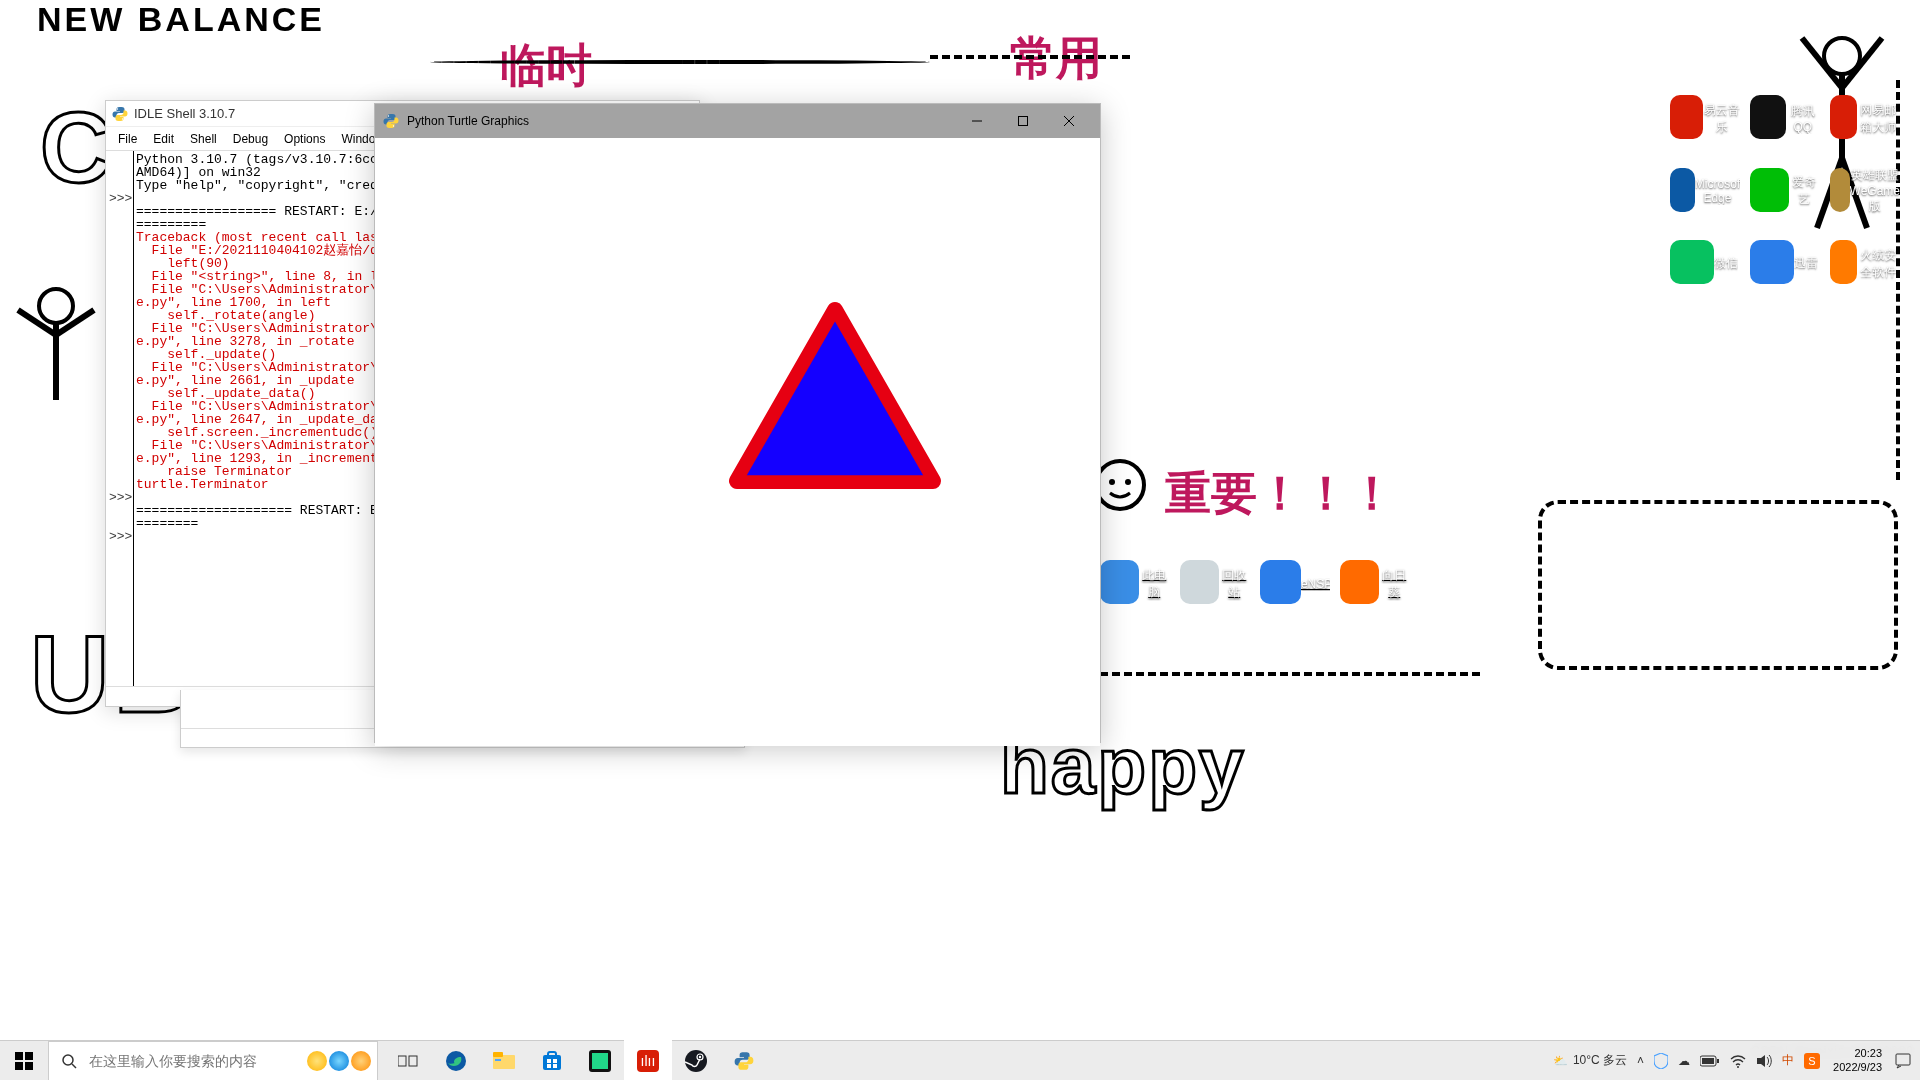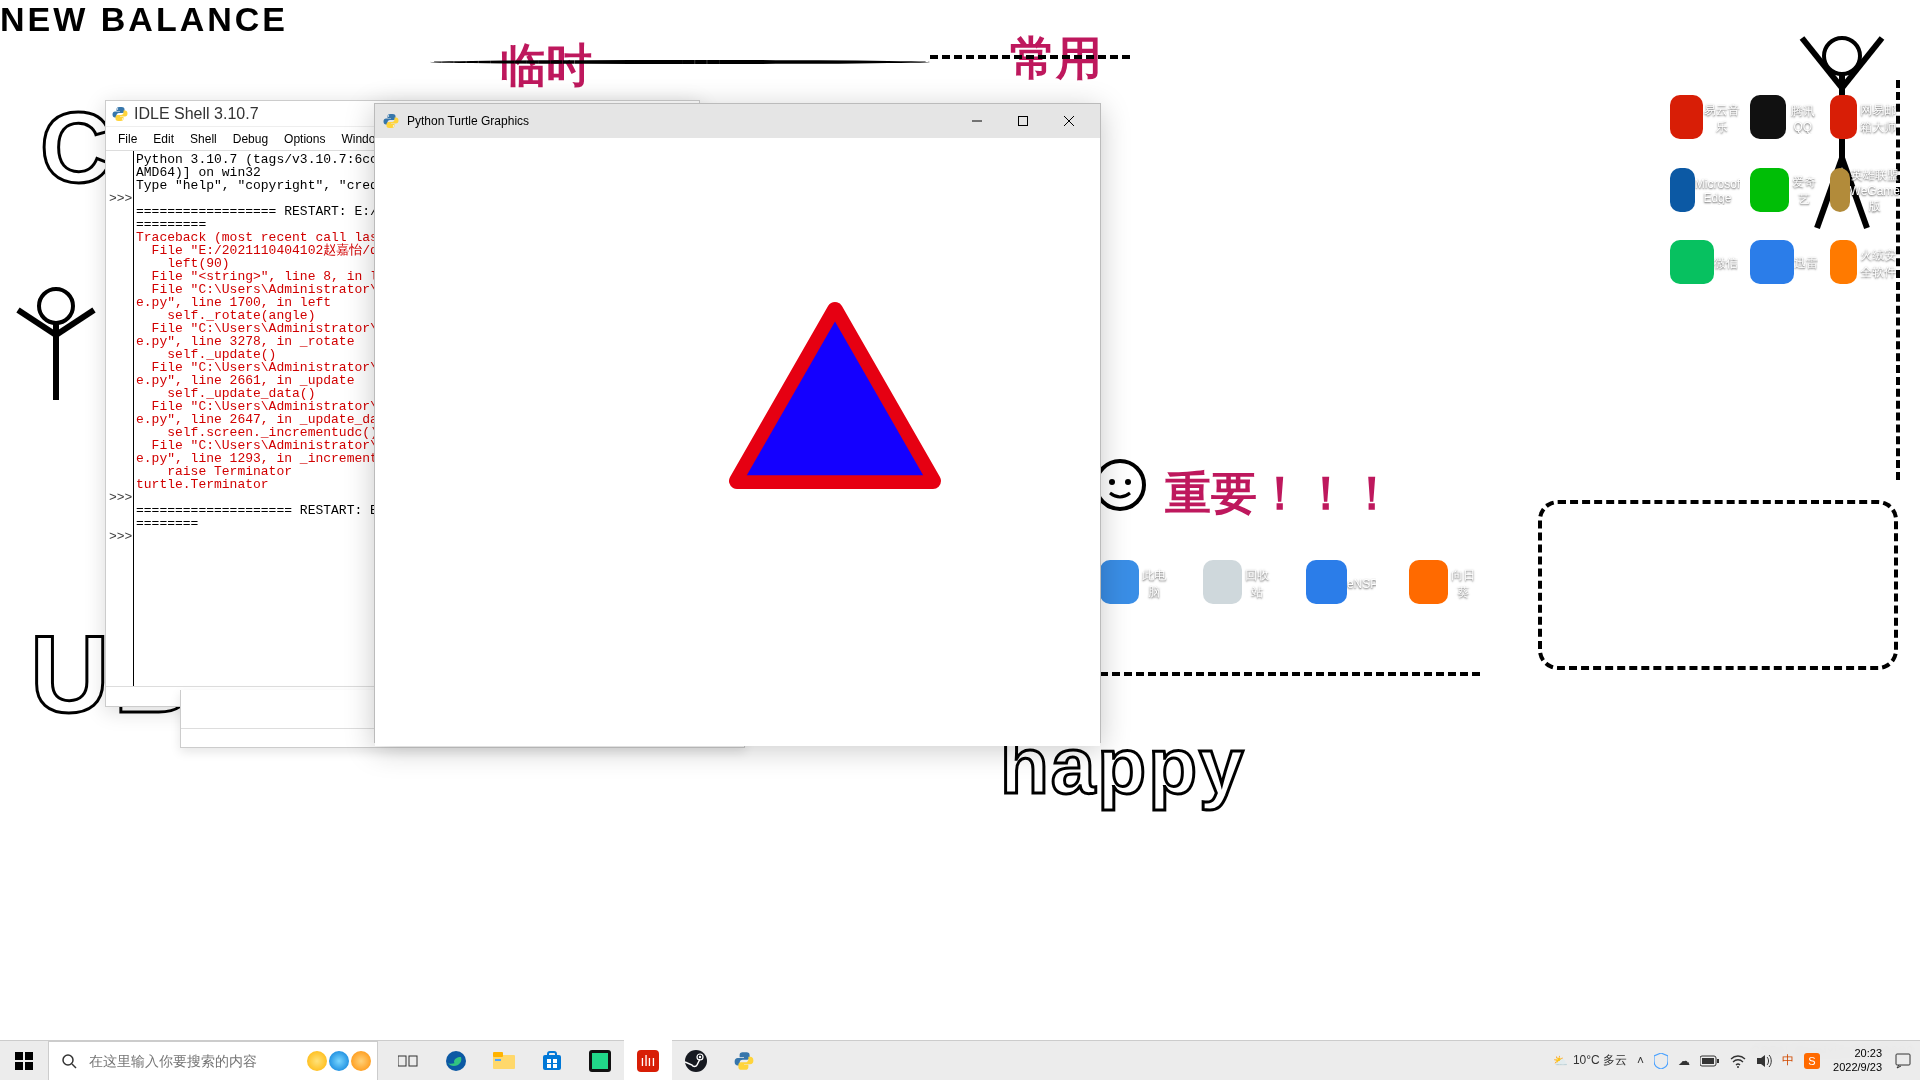--- a/index.html
+++ b/index.html
@@ -11,21 +11,21 @@
   position: relative;
 }
 .wallpaper {
   position: absolute; inset: 0;
   background: #ffffff;
   overflow: hidden;
 }
 .wp-text { position: absolute; font-weight: 900; color: #fff; -webkit-text-stroke: 3px #000; font-family: Arial, sans-serif; }
 .wp-cheer { top: 90px; left: 40px; font-size: 100px; letter-spacing: 4px; }
 .wp-ub { top: 610px; left: 30px; font-size: 110px; letter-spacing: 4px; }
-.wp-nb { top: 750px; left: 95px; font-size: 34px; font-weight: 700; -webkit-text-stroke: 0; color: #000; letter-spacing: 3px; }
+.wp-nb { top: 750px; left: 95px; font-size: 34px; font-weight: 700; -webkit-text-stroke: 0; color: #000; letter-spacing: 3px; padding-left: 37px; }
 .wp-happy { top: 720px; left: 1000px; font-size: 80px; letter-spacing: 2px; }
 .wp-chinese { position: absolute; font-size: 46px; font-weight: 700; color: #be185d; }
 .wp-linshi { top: 35px; left: 500px; }
 .wp-changyong { top: 28px; left: 1010px; }
 .wp-zhongyao { top: 463px; left: 1165px; }
 .wp-stick { position: absolute; }
 .wp-dashes-top1 { position: absolute; top: 60px; left: 430px; width: 500px; border-top: 4px dashed #000; border-radius: 50%; }
 .wp-dashes-top2 { position: absolute; top: 55px; left: 930px; width: 200px; border-top: 4px dashed #000; }
 .wp-dashes-right { position: absolute; top: 80px; right: 20px; height: 400px; border-right: 4px dashed #000; }
 .wp-dashes-bottom { position: absolute; top: 672px; left: 1100px; width: 380px; border-top: 4px dashed #000; }
@@ -35,35 +35,36 @@
   position: absolute; top: 95px; right: 20px;
   display: grid; grid-template-columns: repeat(3, 70px);
   gap: 25px 10px;
 }
 .di { width: 70px; display: flex; flex-direction: row; align-items: center; cursor: pointer; }
 .di .ibox { width: 44px; height: 44px; border-radius: 10px; display: flex; align-items: center; justify-content: center; font-size: 24px; color: #fff; }
 .di .ilabel { font-size: 12px; color: #fff; text-shadow: 0 1px 2px rgba(0,0,0,.7); margin-top: 3px; text-align: center; max-width: 70px; overflow: hidden; }
 .desktop-icons2 {
   position: absolute; top: 560px; left: 1100px;
   display: grid; grid-template-columns: repeat(4, 75px);
-  gap: 28px;
+  gap: 5px;
+  text-decoration: underline;
 }
 
 
 .idle-window {
   position: absolute; top: 100px; left: 105px; width: 595px; height: 607px;
   background: #fff; border: 1px solid #ccc;
   box-shadow: 0 4px 20px rgba(0,0,0,.15);
 }
 .idle-titlebar {
   height: 26px; display: flex; align-items: center; padding: 0 6px;
   background: #fff; border-bottom: 1px solid #eee;
 }
 .idle-titlebar .py-icon { width: 16px; height: 16px; margin-right: 6px; }
-.idle-titlebar .title { font-size: 16px; color: #333; }
+.idle-titlebar .title { font-size: 13px; color: #333; }
 .idle-menubar {
   height: 24px; display: flex; align-items: center; padding: 0 4px;
   font-size: 12px; color: #000; border-bottom: 1px solid #ddd;
 }
 .idle-menubar span { padding: 0 8px; cursor: default; }
 .idle-content {
   display: flex; height: calc(100% - 50px - 20px);
   font-family: "Courier New", monospace; font-size: 13px; line-height: 1.0;
   overflow: hidden;
 }
@@ -79,21 +80,21 @@
 .idle-sub .bar { height:20px; border-top:1px solid #ddd; display:flex; align-items:center; justify-content:flex-end; padding:0 8px; font-size:11px; color:#444; margin-top:38px; }
 
 
 .turtle-window {
   position: absolute; top: 103px; left: 374px; width: 727px; height: 640px;
   background: #fff; border: 1px solid #bbb;
   box-shadow: 0 6px 28px rgba(0,0,0,.22);
 }
 .turtle-titlebar {
   height: 30px; display: flex; align-items: center; padding: 17px 8px;
-  background: #e5e5e5;
+  background: #a3a3a3;
 }
 .turtle-titlebar .py-icon { width: 16px; height: 16px; margin-right: 8px; }
 .turtle-titlebar .title { font-size: 12px; color: #000; flex: 1; }
 .win-controls { display: flex; }
 .win-btn { width: 46px; height: 30px; display: flex; align-items: center; justify-content: center; color: #000; font-size: 13px; }
 .turtle-canvas {
   position: relative; background: #fff; width: 100%; height: calc(100% - 30px);
 }
 .turtle-canvas svg { position: absolute; left: 0; top: 0; }
 

